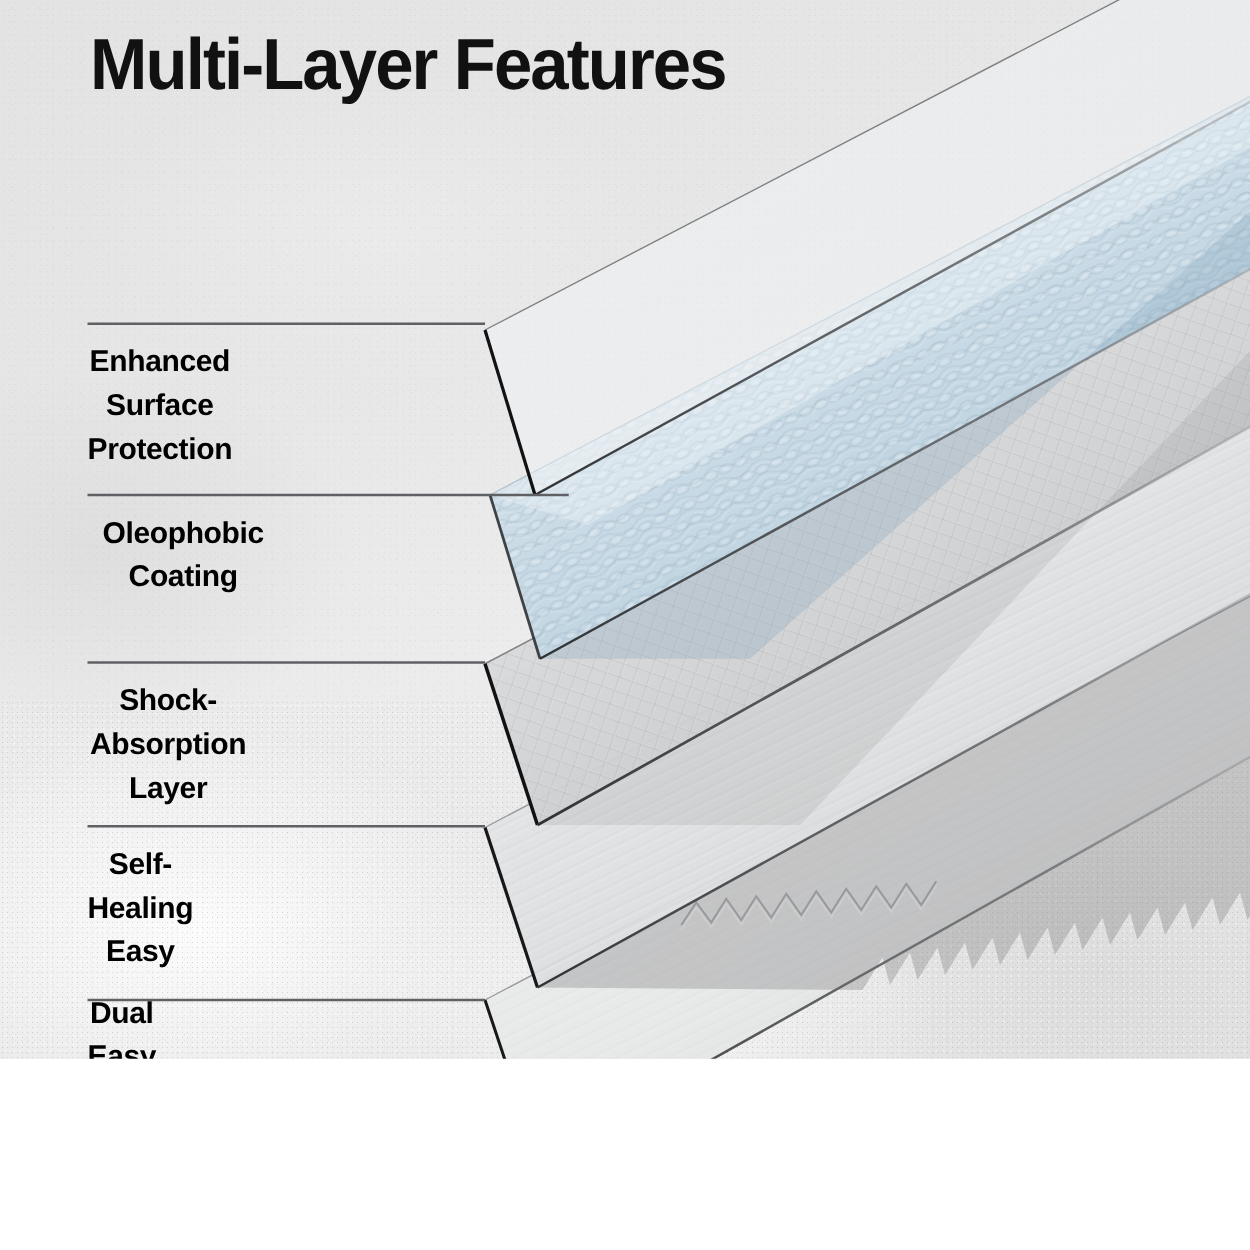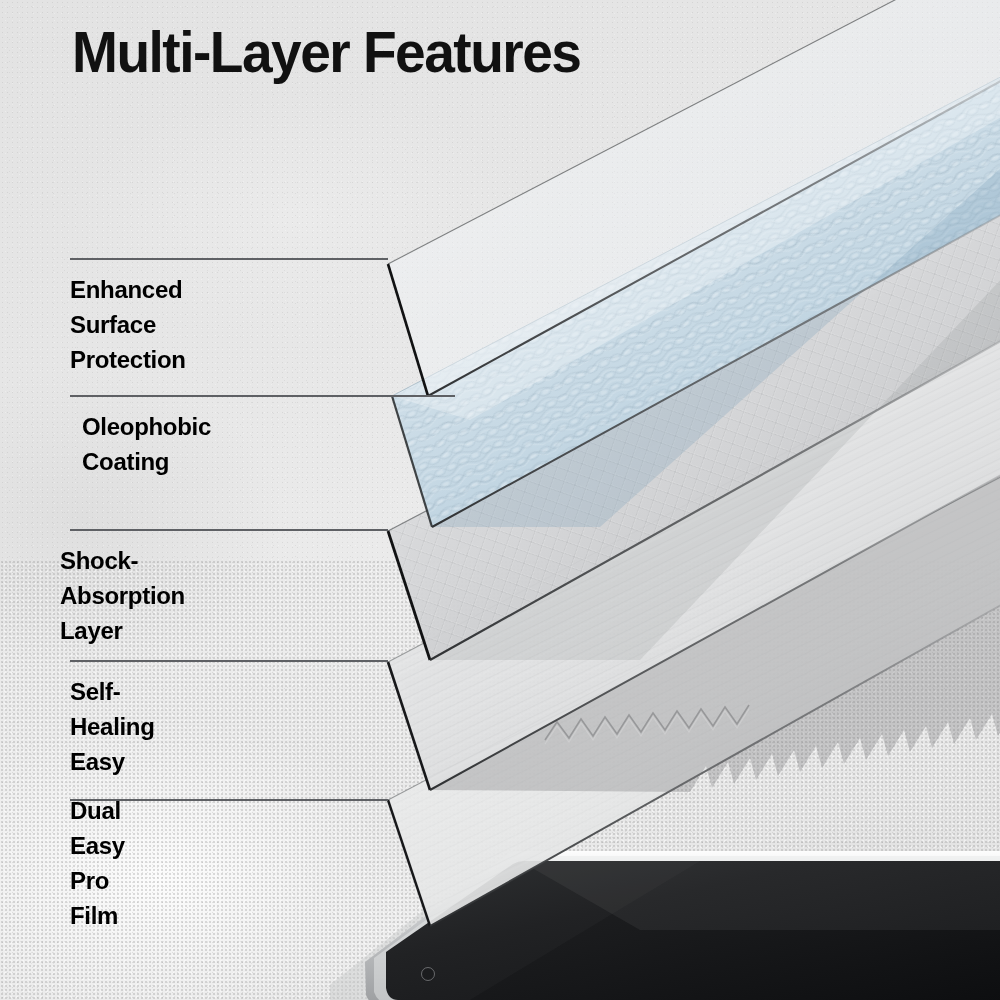--- a/index.html
+++ b/index.html
@@ -5,23 +5,24 @@
   * { margin:0; padding:0; box-sizing:border-box; }
 
   html, body {
     width:1000px; height:1000px;
     font-family:"Liberation Sans", sans-serif;
     overflow:hidden;
   }
 
   #stage {
     position:relative;
-    width:1000px; height:1000px;
+    width:1000px; height:847px;
     background:#e9e9e9;
     overflow:hidden;
+    text-align:center;
   }
 
   
   .bg-base {
     position:absolute; inset:0;
     background:
       linear-gradient(160deg, #e3e3e3 0%, #e6e6e6 28%, #ececec 55%, #e8e8e8 78%, #e2e2e2 100%);
   }
   .bg-blotch {
     position:absolute; inset:0;
@@ -304,21 +305,21 @@
     <div class="ctext" style="top:272px; left:70px;">Enhanced Surface
 Protection</div>
   </div>
 
   <div class="callout">
     <div class="ctext" style="top:409px; left:82px;">Oleophobic
 Coating</div>
   </div>
 
   <div class="callout">
-    <div class="ctext" style="top:543px; left:60px;">Shock-Absorption
+    <div class="ctext" style="top:543px; left:72px;">Shock-Absorption
 Layer</div>
   </div>
 
   <div class="callout">
     <div class="ctext" style="top:674px; left:70px;">Self-Healing
 Easy</div>
   </div>
 
   <div class="callout">
     <div class="ctext" style="top:793px; left:70px;">Dual Easy Pro Film</div>

